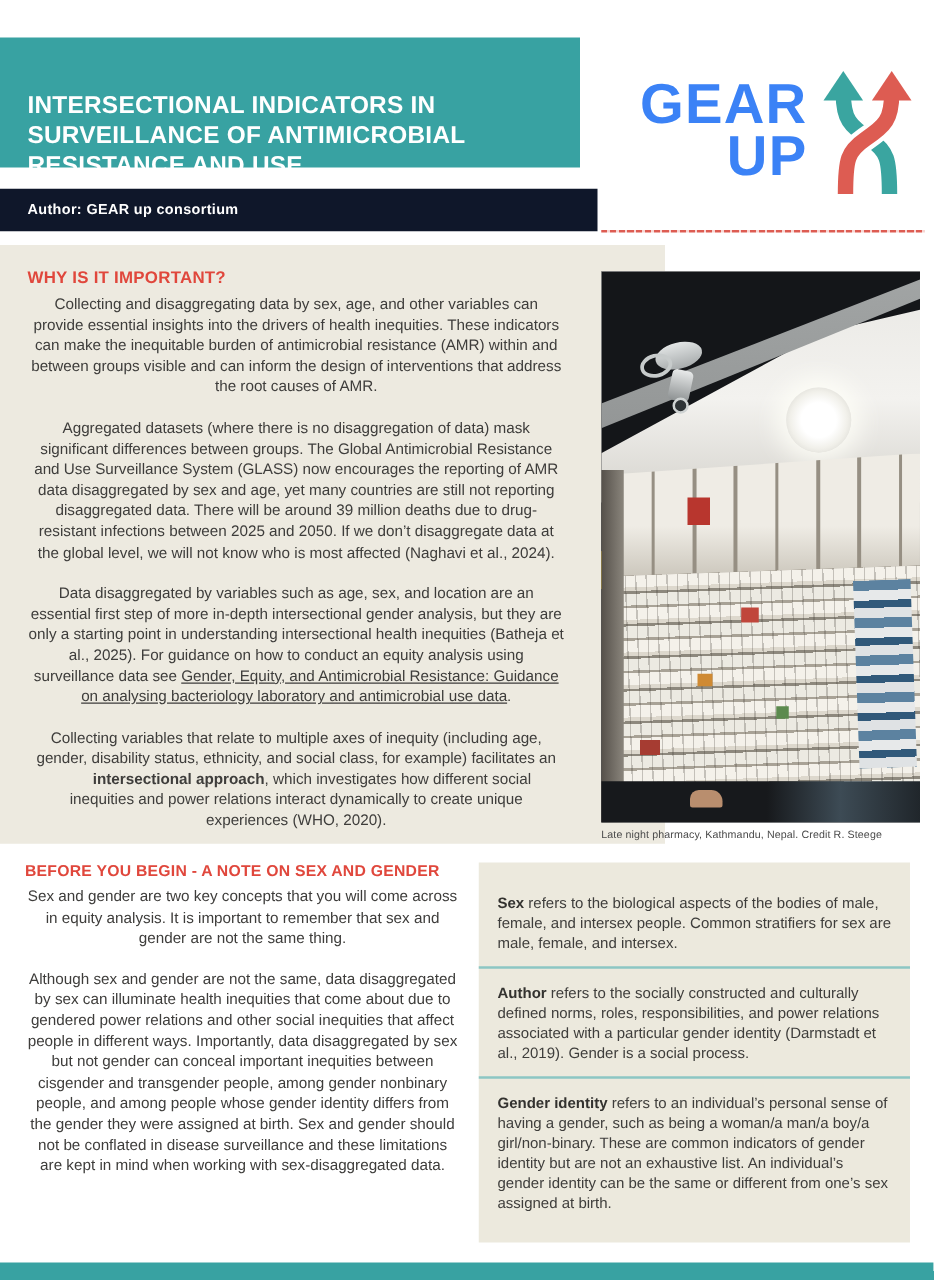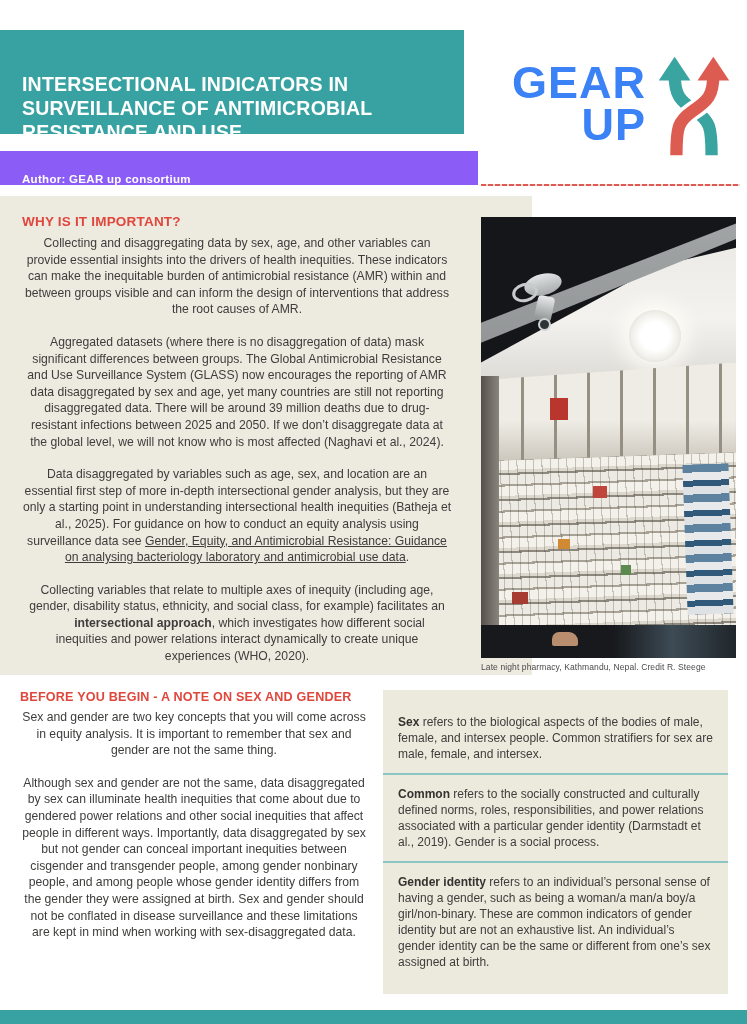--- a/index.html
+++ b/index.html
@@ -3,22 +3,22 @@
 <meta charset="utf-8">
 <style>
   html,body{margin:0;padding:0;background:#ffffff;}
   #page{position:relative;width:747px;height:1024px;background:#ffffff;overflow:hidden;
         font-family:"Liberation Sans",sans-serif;-webkit-font-smoothing:antialiased;}
 
   
   .header-teal{position:absolute;left:0;top:30px;width:464px;height:104px;background:#38A2A2;}
   .page-title{position:absolute;left:22px;top:42px;width:395px;color:#ffffff;
               font-size:19.5px;font-weight:bold;line-height:24px;letter-spacing:.2px;}
-  .author-bar{position:absolute;left:0;top:151px;width:478px;height:34px;background:#8b5cf6;
-              display:flex;align-items:flex-end;padding-left:22px;box-sizing:border-box;}
+  .author-bar{position:absolute;left:0;top:151px;width:478px;height:34px;background:#0f172a;
+              display:flex;align-items:center;padding-left:22px;box-sizing:border-box;}
   .author-label{color:#ffffff;font-size:11.5px;font-weight:bold;letter-spacing:.3px;}
 
   
   .logo{position:absolute;left:492px;top:56px;width:246px;height:106px;
         display:flex;justify-content:flex-end;align-items:flex-start;gap:4px;}
   .logo-text{text-align:right;color:#3b82f6;font-weight:800;font-size:45px;line-height:42px;
              letter-spacing:1px;margin-top:6px;}
   .logo-arrows{width:88px;height:100px;}
   .logo-underline{position:absolute;left:481px;top:184px;width:259px;height:2px;
       background:repeating-linear-gradient(90deg,#DD5C52 0 5px,rgba(221,92,82,.25) 5px 7px);}
@@ -149,20 +149,20 @@
 
   <div class="before-col">
     <h2 class="red-heading">BEFORE YOU BEGIN - A NOTE ON SEX AND GENDER</h2>
     <p class="body-p">Sex and gender are two key concepts that you will come across in equity analysis. It is important to remember that sex and gender are not the same thing.</p>
     <p class="body-p">Although sex and gender are not the same, data disaggregated by sex can illuminate health inequities that come about due to gendered power relations and other social inequities that affect people in different ways. Importantly, data disaggregated by sex but not gender can conceal important inequities between cisgender and transgender people, among gender nonbinary people, and among people whose gender identity differs from the gender they were assigned at birth. Sex and gender should not be conflated in disease surveillance and these limitations are kept in mind when working with sex-disaggregated data.</p>
   </div>
 
   <div class="defs-box">
     <p class="def-text"><span class="def-term">Sex</span><span> refers to the biological aspects of the bodies of male, female, and intersex people. Common stratifiers for sex are male, female, and intersex.</span></p>
     <div class="def-divider"></div>
-    <p class="def-text"><span class="def-term">Common</span><span> refers to the socially constructed and culturally defined norms, roles, responsibilities, and power relations associated with a particular gender identity (Darmstadt et al., 2019). Gender is a social process.</span></p>
+    <p class="def-text"><span class="def-term">Author</span><span> refers to the socially constructed and culturally defined norms, roles, responsibilities, and power relations associated with a particular gender identity (Darmstadt et al., 2019). Gender is a social process.</span></p>
     <div class="def-divider"></div>
     <p class="def-text"><span class="def-term">Gender identity</span><span> refers to an individual’s personal sense of having a gender, such as being a woman/a man/a boy/a girl/non-binary. These are common indicators of gender identity but are not an exhaustive list. An individual’s gender identity can be the same or different from one’s sex assigned at birth.</span></p>
   </div>
 
   <div class="footer-bar"></div>
 
 </div>
 
 </body></html>

